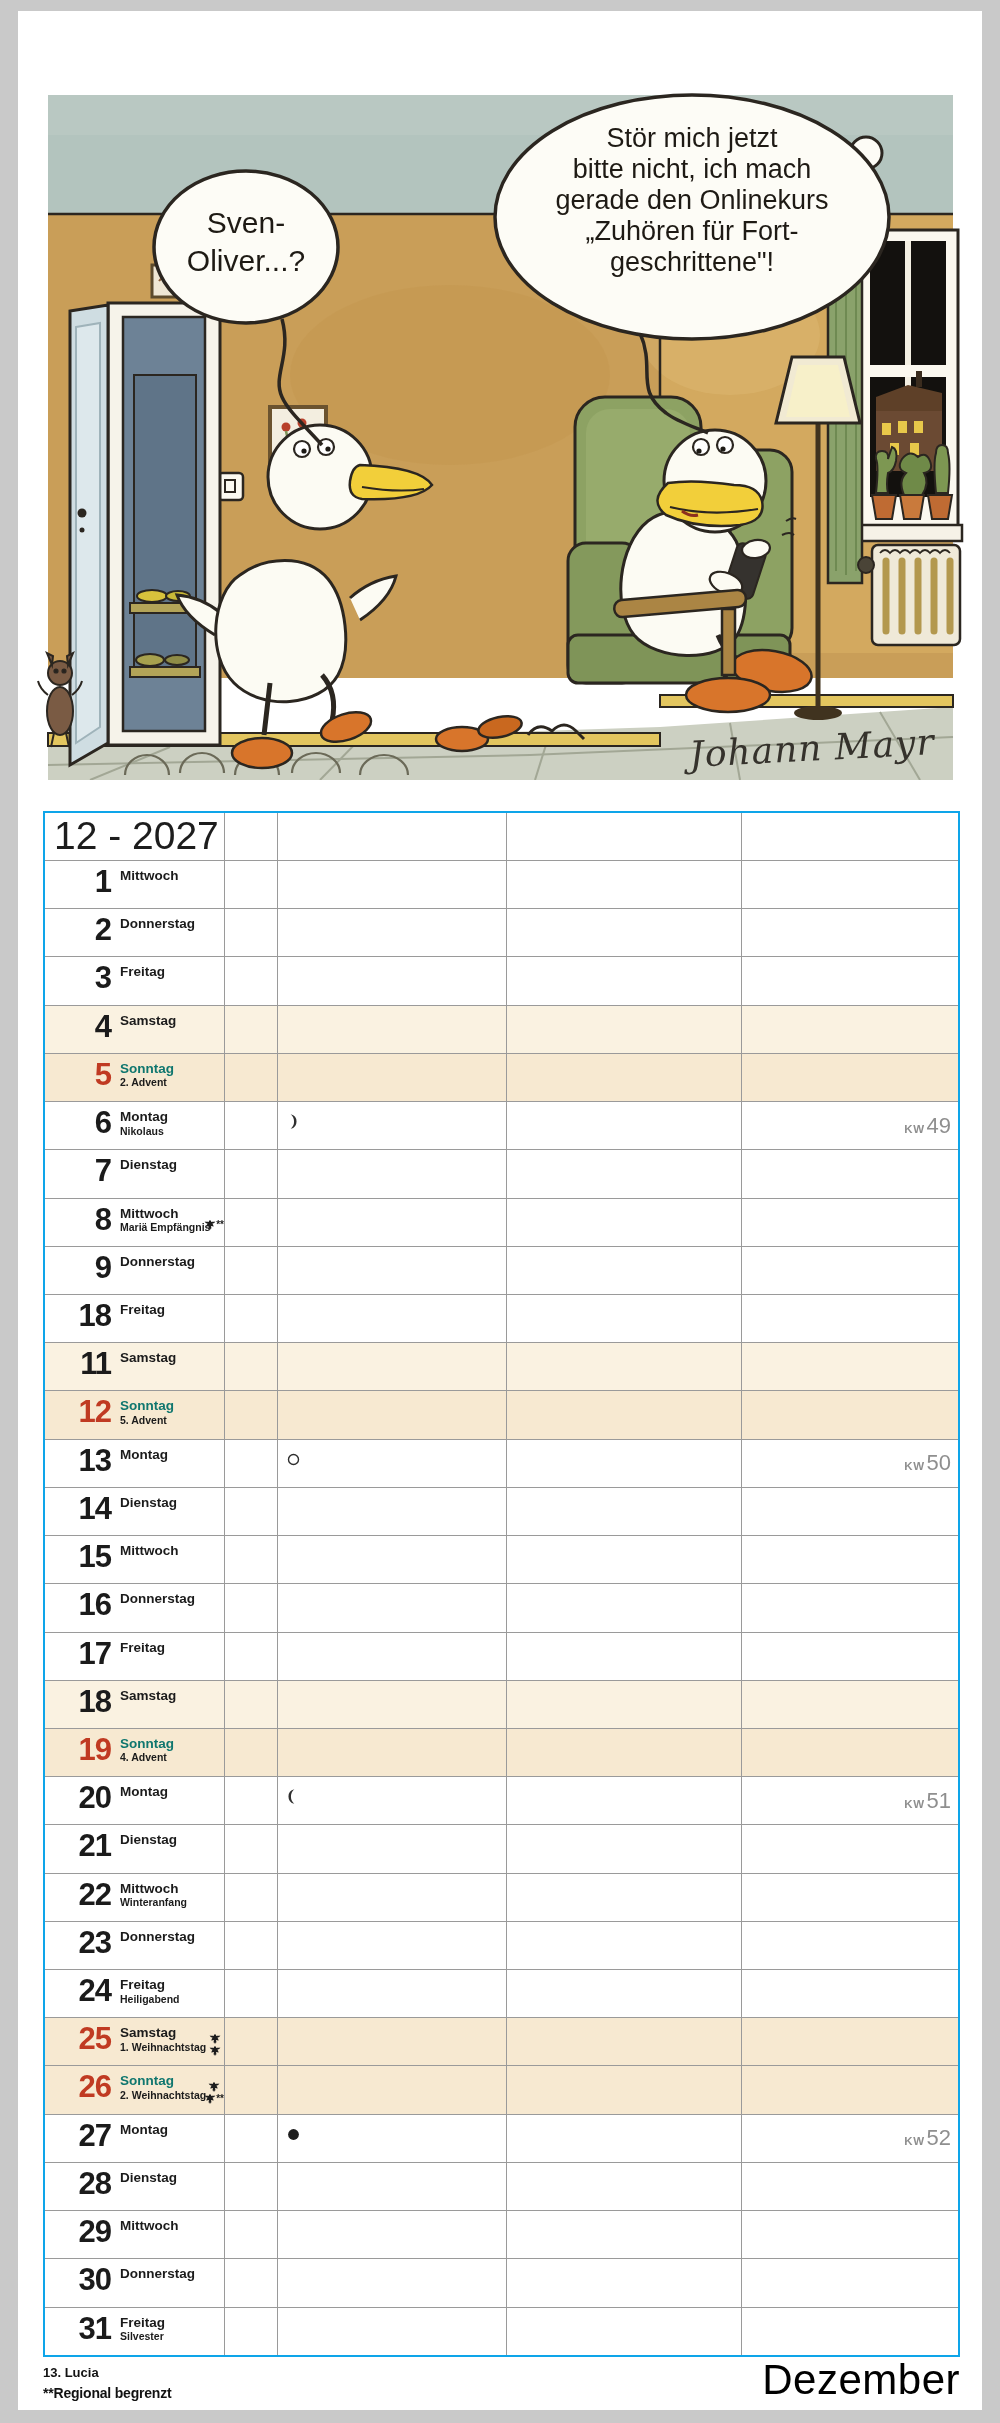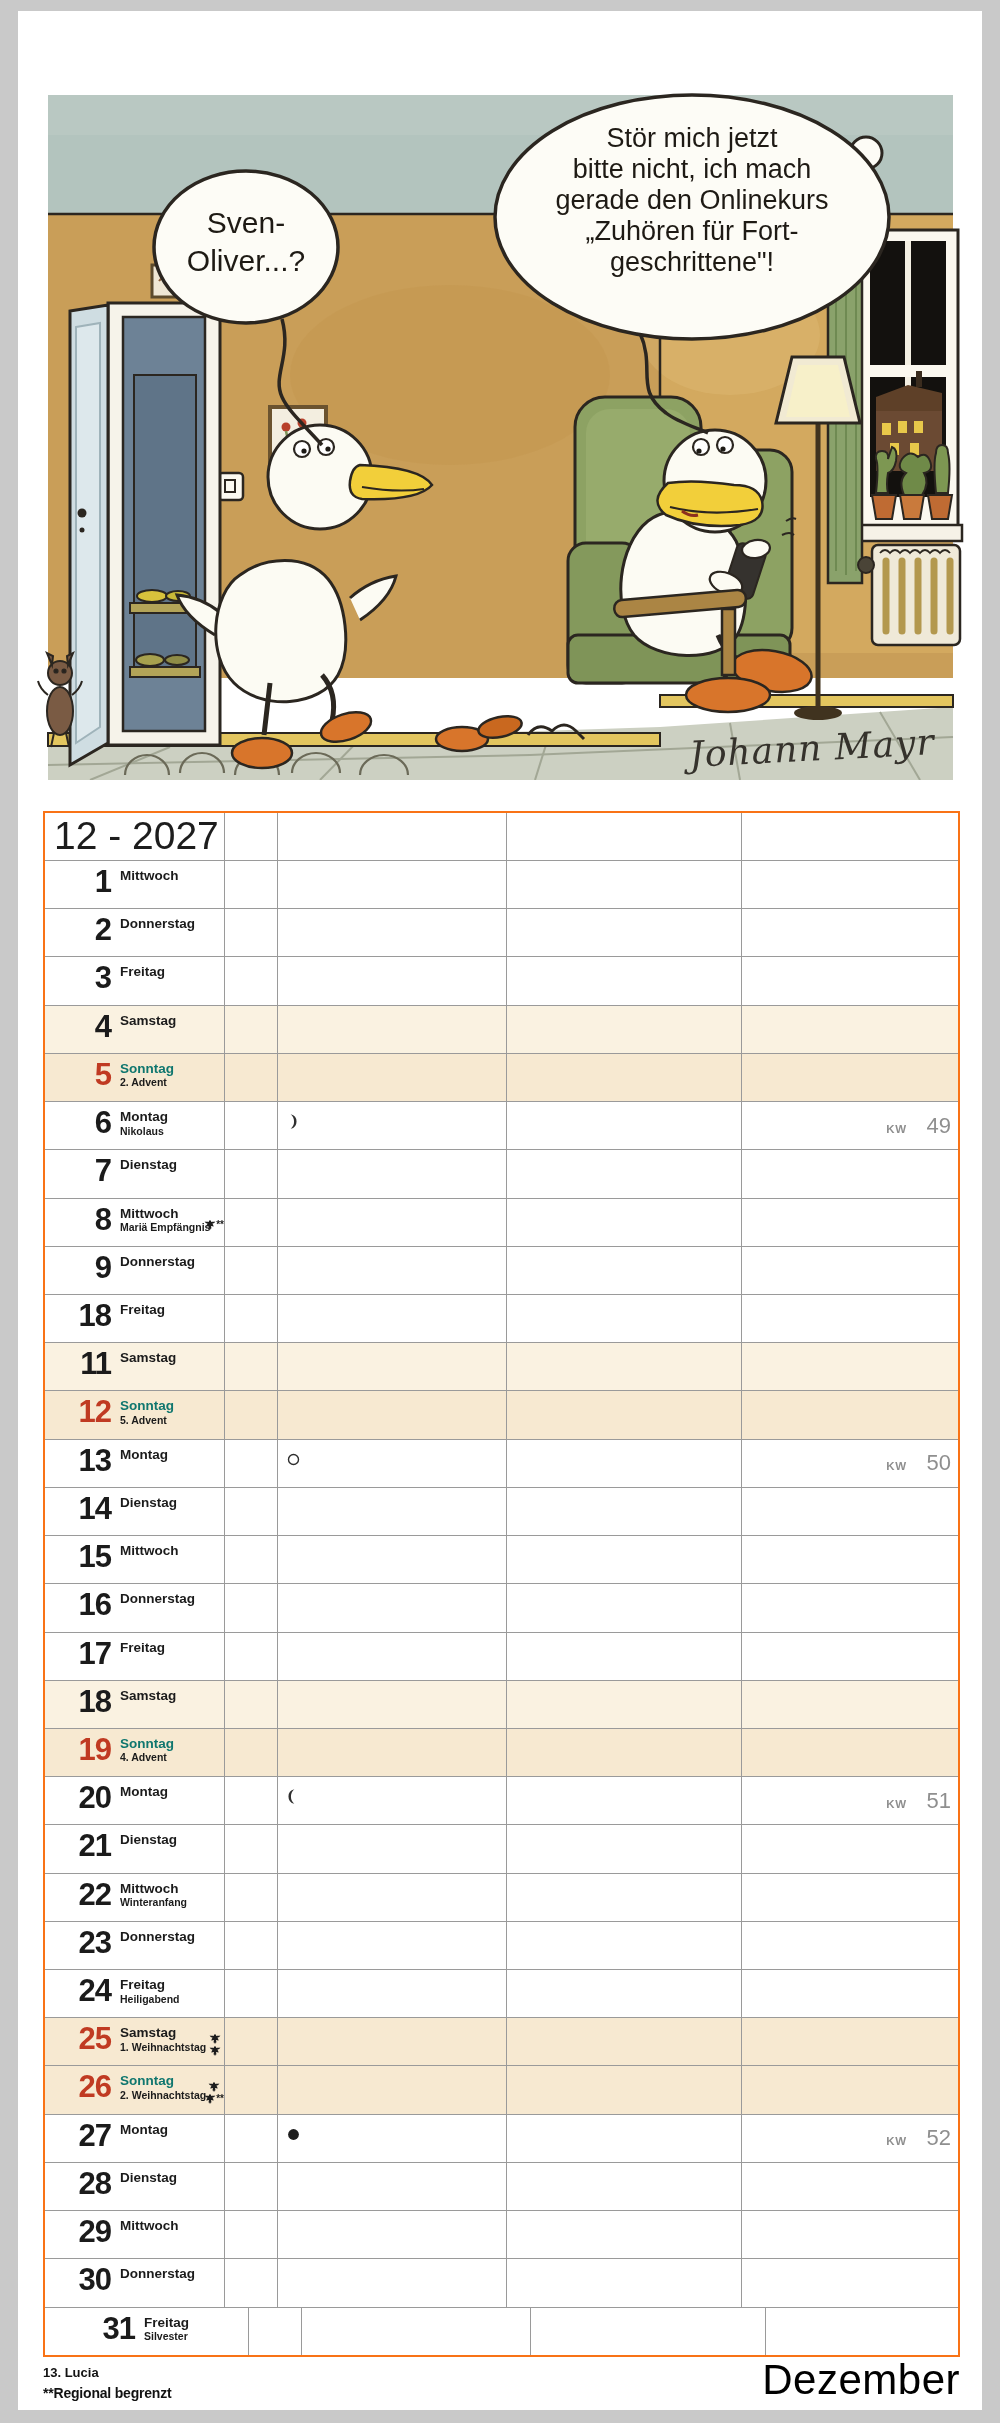--- a/index.html
+++ b/index.html
@@ -14,28 +14,28 @@
     background:#ffffff;
   }
   
   .cartoon{position:absolute;left:12px;top:64px;width:940px;height:705px;}
   .cartoon svg{display:block;}
   .bubble-text{font-family:"Liberation Sans",sans-serif;fill:#1e1a14;}
   .sig-text{font-family:"DejaVu Serif",serif;font-style:italic;fill:#35322c;}
   
   .cal{
     position:absolute;left:25px;top:800px;width:917px;height:1546px;
-    border:2px solid #f97316;box-sizing:border-box;
+    border:2px solid #0ea5e9;box-sizing:border-box;
     display:flex;flex-direction:column;background:#fff;
   }
   .cal-row{
     flex:1;display:grid;grid-template-columns:180px 53px 229px 235px 1fr;
     border-bottom:1px solid #9a9a9a;box-sizing:border-box;min-height:0;
   }
-  .cal-row:last-child{border-bottom:none;padding-left:24px;}
+  .cal-row:last-child{border-bottom:none;}
   .cal-row.header{flex:0 0 48px;}
   .cell{border-right:1px solid #9a9a9a;box-sizing:border-box;min-width:0;overflow:hidden;}
   .cell:last-child{border-right:none;}
   .bg-saturday{background:#faf2e1;}
   .bg-sunday{background:#f7e9d1;}
   .bg-plain{background:transparent;}
   .month-year{
     font-size:39px;color:#1d1d1d;letter-spacing:0px;
     padding:3px 0 0 9px;line-height:1;white-space:nowrap;
   }
@@ -52,21 +52,21 @@
   .region-badges{display:flex;align-items:center;margin-left:3px;align-self:center;margin-top:6px;}
   .region-badges.stack{flex-direction:column;}
   .badge-row{display:flex;align-items:center;}
   .badge{width:12px;height:12px;flex:none;}
   .stars{font-size:10px;font-weight:bold;color:#1b1b1b;line-height:1;}
   .moon-cell{padding:11px 0 0 9px;}
   .moon.cres{width:11px;height:17px;display:block;}
   .moon.round{width:13px;height:13px;display:block;margin-top:2px;}
   .kw-cell{display:flex;align-items:center;justify-content:flex-end;padding-right:7px;}
   .kw-wrap{display:flex;align-items:baseline;color:#8f8f8f;}
-  .kw-prefix{font-size:11.5px;font-weight:bold;letter-spacing:0.5px;margin-right:20px;}
+  .kw-prefix{font-size:11.5px;font-weight:bold;letter-spacing:0.5px;margin-right:2px;}
   .kw-num{font-size:22px;}
   
   .footnote1{position:absolute;left:25px;top:2354px;font-size:13px;font-weight:bold;color:#121212;}
   .footnote2{position:absolute;left:25px;top:2374px;font-size:14px;font-weight:bold;color:#121212;letter-spacing:-0.2px;}
   .month-name{
     position:absolute;right:22px;top:2348px;font-size:42px;color:#000000;
     letter-spacing:0.5px;line-height:1;
   }
   .hidden-defs{position:absolute;width:0;height:0;overflow:hidden;}
 </style>

